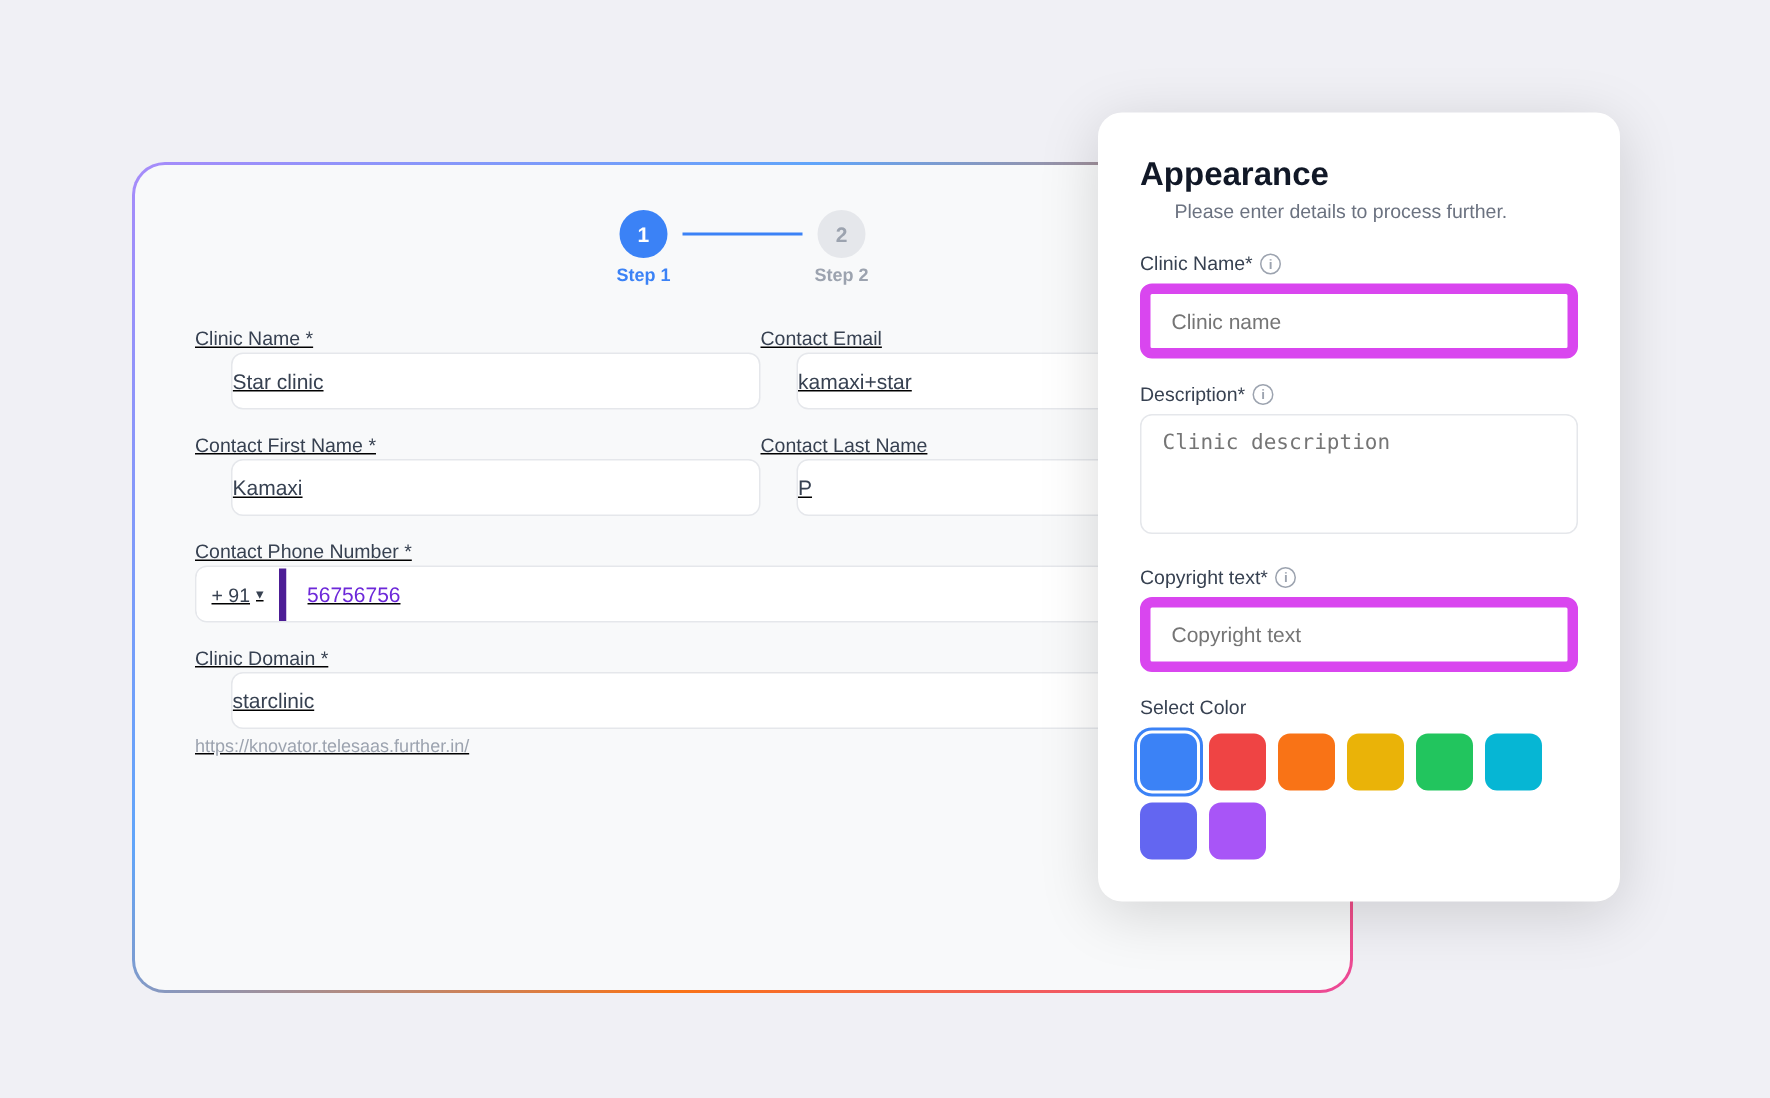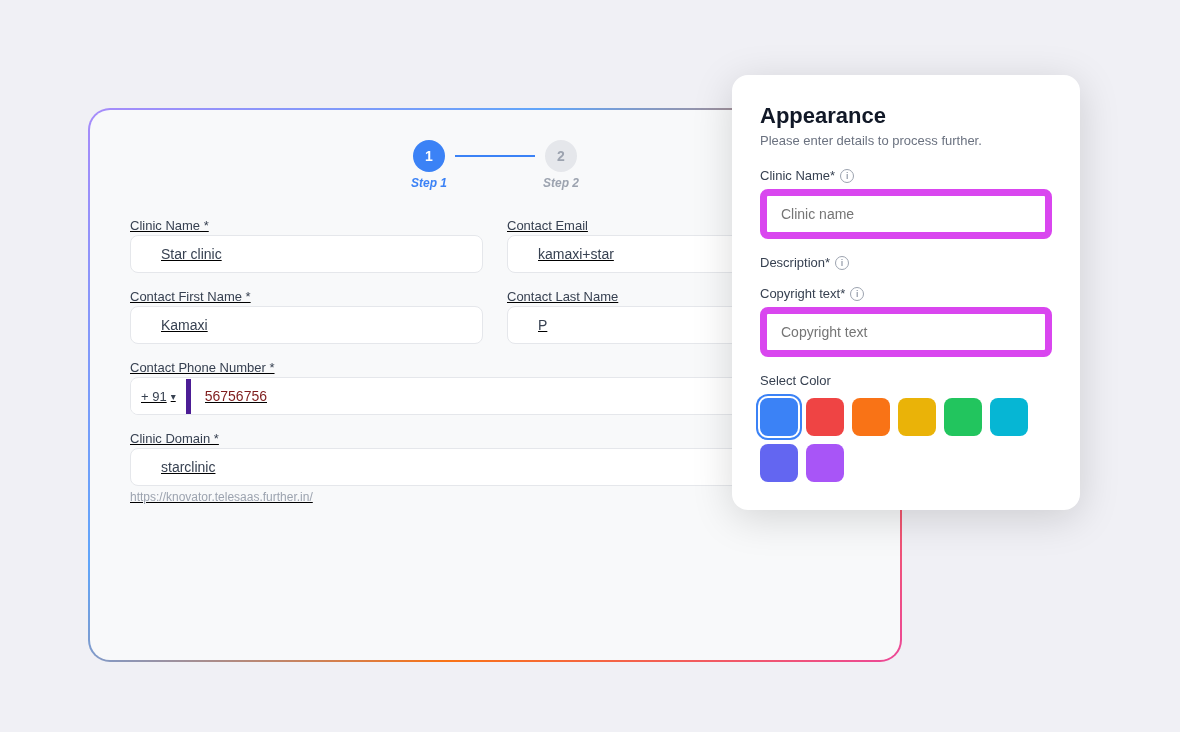--- a/index.html
+++ b/index.html
@@ -72,21 +72,20 @@
     }
 
     .step-circle.inactive {
       background: #e5e7eb;
       color: #9ca3af;
     }
 
     .step-label {
       font-size: 12px;
       font-weight: 600;
-      font-style: italic;
     }
 
     .step-label.active { color: #3b82f6; }
     .step-label.inactive { color: #9ca3af; }
 
     .step-connector {
       width: 80px;
       height: 2px;
       background: #3b82f6;
       margin: 0 8px;
@@ -108,27 +107,28 @@
     }
 
     .form-label {
       font-size: 13px;
       font-weight: 500;
       color: #374151;
     }
 
     .form-input {
       width: 100%;
-      padding: 10px 30px;
+      padding: 10px 0;
       border: 1px solid #e5e7eb;
       border-radius: 8px;
       font-size: 14px;
       color: #374151;
       background: #fff;
       outline: none;
+      margin-left: 24px;
     }
 
     .phone-input-wrap {
       display: flex;
       align-items: center;
       gap: 0;
       border: 1px solid #e5e7eb;
       border-radius: 8px;
       background: #fff;
       overflow: hidden;
@@ -143,21 +143,21 @@
       display: flex;
       align-items: center;
       gap: 4px;
     }
 
     .phone-number-input {
       border: none;
       outline: none;
       padding: 10px 14px;
       font-size: 14px;
-      color: #7f1d1d;
+      color: #6d28d9;
       flex: 1;
       background: #fff;
     }
 
     .domain-hint {
       font-size: 12px;
       color: #9ca3af;
       margin-top: 2px;
     }
 
@@ -182,20 +182,21 @@
       font-size: 22px;
       font-weight: 700;
       color: #111827;
       margin-bottom: 4px;
     }
 
     .appearance-subtitle {
       font-size: 13px;
       color: #6b7280;
       margin-bottom: 20px;
+      margin-left: 23px;
     }
 
     .app-form-group {
       margin-bottom: 16px;
     }
 
     .app-form-label {
       font-size: 13px;
       font-weight: 500;
       color: #374151;
@@ -342,20 +343,21 @@
       <span class="info-icon">i</span>
     </div>
     <input class="app-input" type="text" placeholder="Clinic name" style="">
   </div>
 
   <div class="app-form-group">
     <div class="app-form-label">
       <span>Description*</span>
       <span class="info-icon">i</span>
     </div>
+    <textarea class="app-textarea" placeholder="Clinic description" style=""></textarea>
   </div>
 
   <div class="app-form-group">
     <div class="app-form-label">
       <span>Copyright text*</span>
       <span class="info-icon">i</span>
     </div>
     <input class="app-input" type="text" placeholder="Copyright text" style="">
   </div>
 

